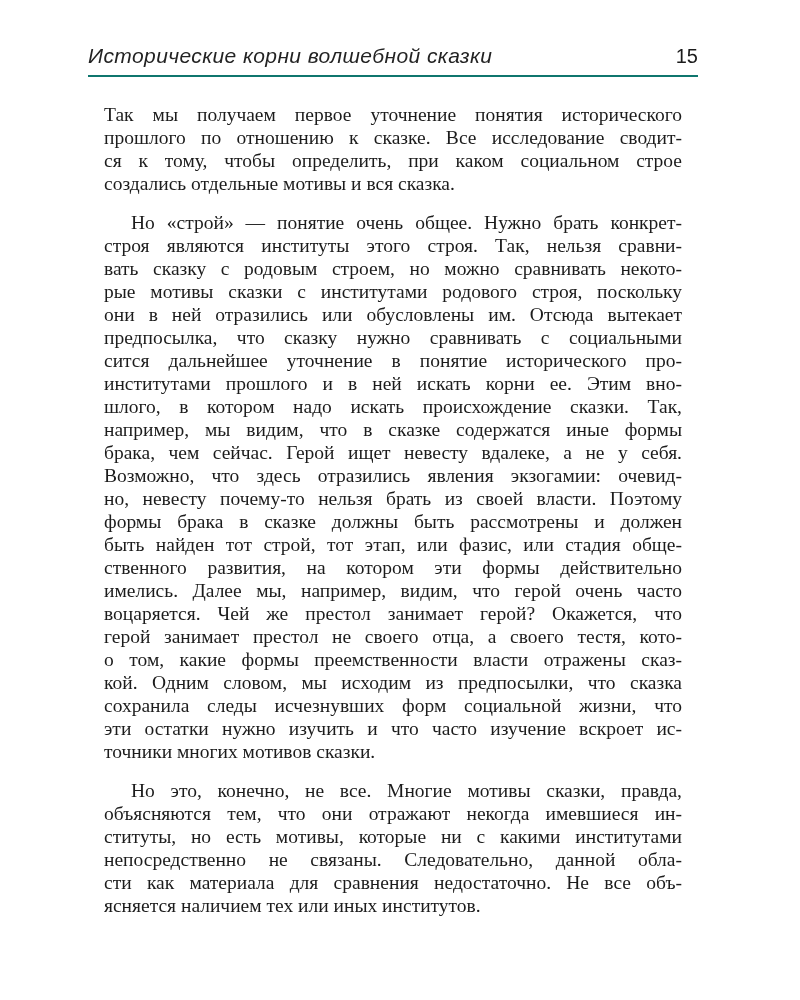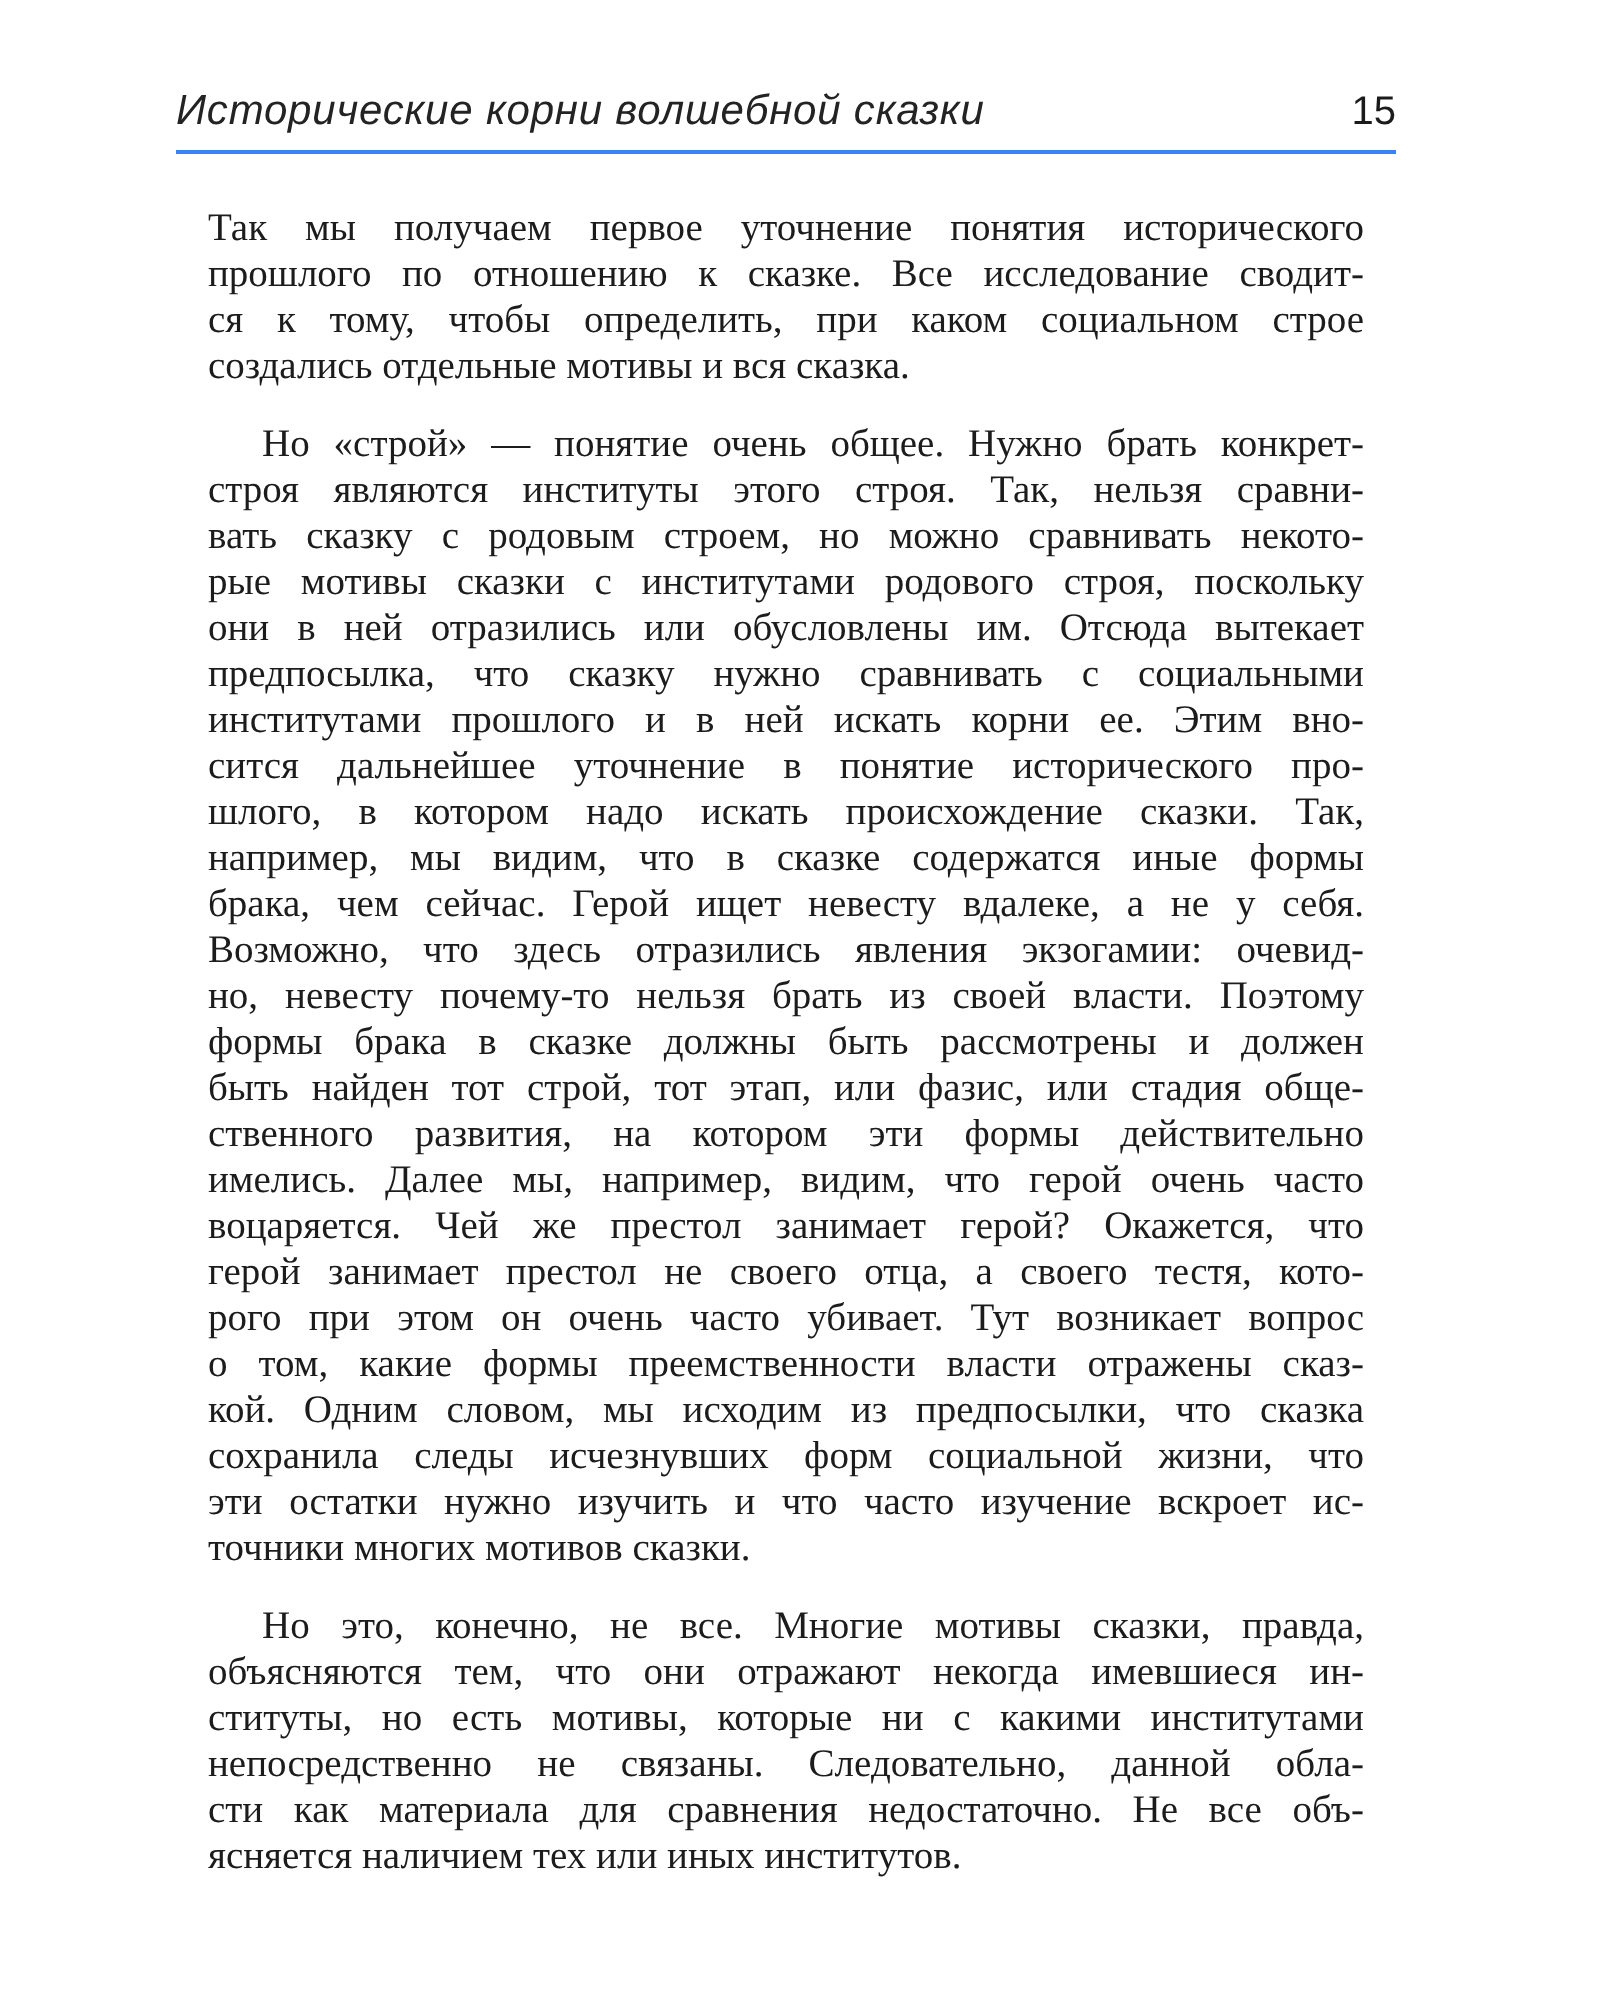--- a/index.html
+++ b/index.html
@@ -17,21 +17,21 @@
   }
   .content {
     margin-left: 88px;
     width: 610px;
   }
   .running-head {
     margin-top: 44px;
     display: flex;
     justify-content: space-between;
     align-items: baseline;
-    border-bottom: 2px solid #3b82f6;
+    border-bottom: 2px solid #0f766e;
     padding-bottom: 7px;
   }
   .running-head .title {
     font-family: "Liberation Sans", sans-serif;
     font-style: italic;
     font-size: 21px;
     letter-spacing: 0.4px;
     color: #232323;
   }
   .running-head .pagenum {
@@ -75,34 +75,33 @@
           <div class="line">ся к тому, чтобы определить, при каком социальном строе</div>
           <div class="line last">создались отдельные мотивы и вся сказка.</div>
         </div>
         <div class="paragraph">
           <div class="line first-indent">Но «строй» — понятие очень общее. Нужно брать конкрет-</div>
           <div class="line">строя являются институты этого строя. Так, нельзя сравни-</div>
           <div class="line">вать сказку с родовым строем, но можно сравнивать некото-</div>
           <div class="line">рые мотивы сказки с институтами родового строя, поскольку</div>
           <div class="line">они в ней отразились или обусловлены им. Отсюда вытекает</div>
           <div class="line">предпосылка, что сказку нужно сравнивать с социальными</div>
+          <div class="line">сится дальнейшее уточнение в понятие исторического про-</div>
           <div class="line">институтами прошлого и в ней искать корни ее. Этим вно-</div>
-          <div class="line">сится дальнейшее уточнение в понятие исторического про-</div>
           <div class="line">шлого, в котором надо искать происхождение сказки. Так,</div>
           <div class="line">например, мы видим, что в сказке содержатся иные формы</div>
           <div class="line">брака, чем сейчас. Герой ищет невесту вдалеке, а не у себя.</div>
           <div class="line">Возможно, что здесь отразились явления экзогамии: очевид-</div>
           <div class="line">но, невесту почему-то нельзя брать из своей власти. Поэтому</div>
           <div class="line">формы брака в сказке должны быть рассмотрены и должен</div>
           <div class="line">быть найден тот строй, тот этап, или фазис, или стадия обще-</div>
           <div class="line">ственного развития, на котором эти формы действительно</div>
           <div class="line">имелись. Далее мы, например, видим, что герой очень часто</div>
           <div class="line">воцаряется. Чей же престол занимает герой? Окажется, что</div>
           <div class="line">герой занимает престол не своего отца, а своего тестя, кото-</div>
-          <div class="line">рого при этом он очень часто убивает. Тут возникает вопрос</div>
           <div class="line">о том, какие формы преемственности власти отражены сказ-</div>
           <div class="line">кой. Одним словом, мы исходим из предпосылки, что сказка</div>
           <div class="line">сохранила следы исчезнувших форм социальной жизни, что</div>
           <div class="line">эти остатки нужно изучить и что часто изучение вскроет ис-</div>
           <div class="line last">точники многих мотивов сказки.</div>
         </div>
         <div class="paragraph">
           <div class="line first-indent">Но это, конечно, не все. Многие мотивы сказки, правда,</div>
           <div class="line">объясняются тем, что они отражают некогда имевшиеся ин-</div>
           <div class="line">ституты, но есть мотивы, которые ни с какими институтами</div>

